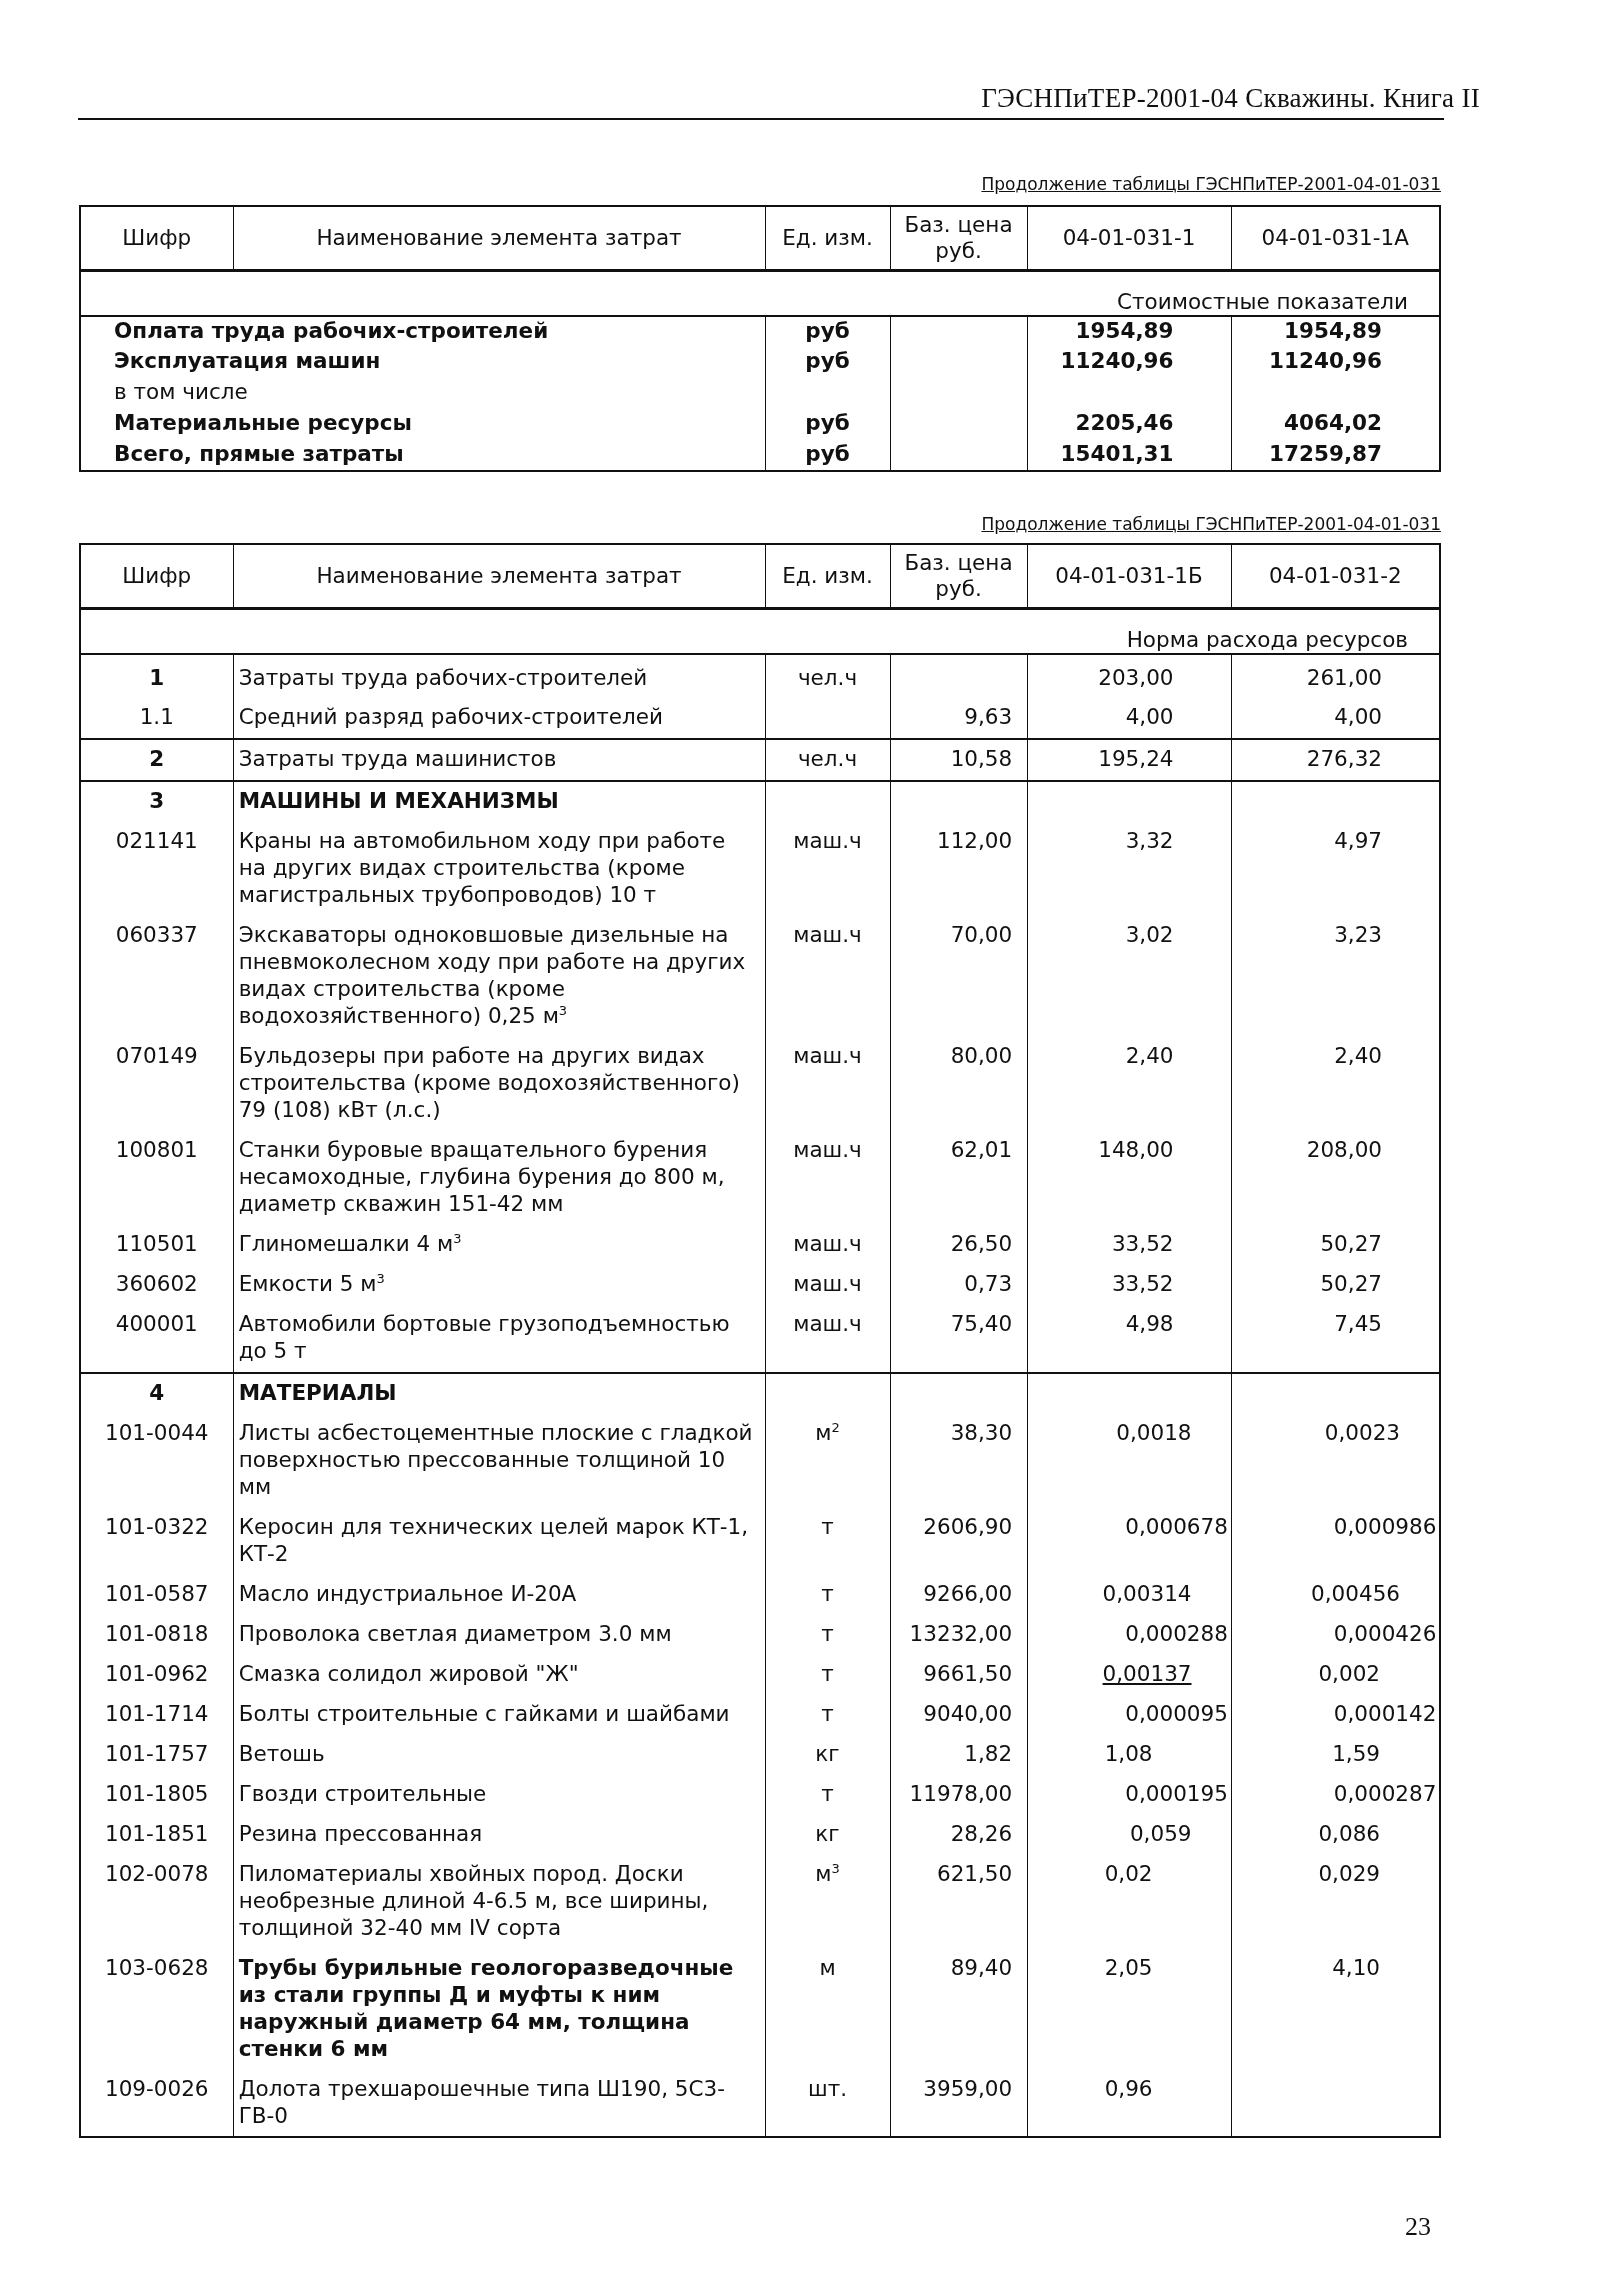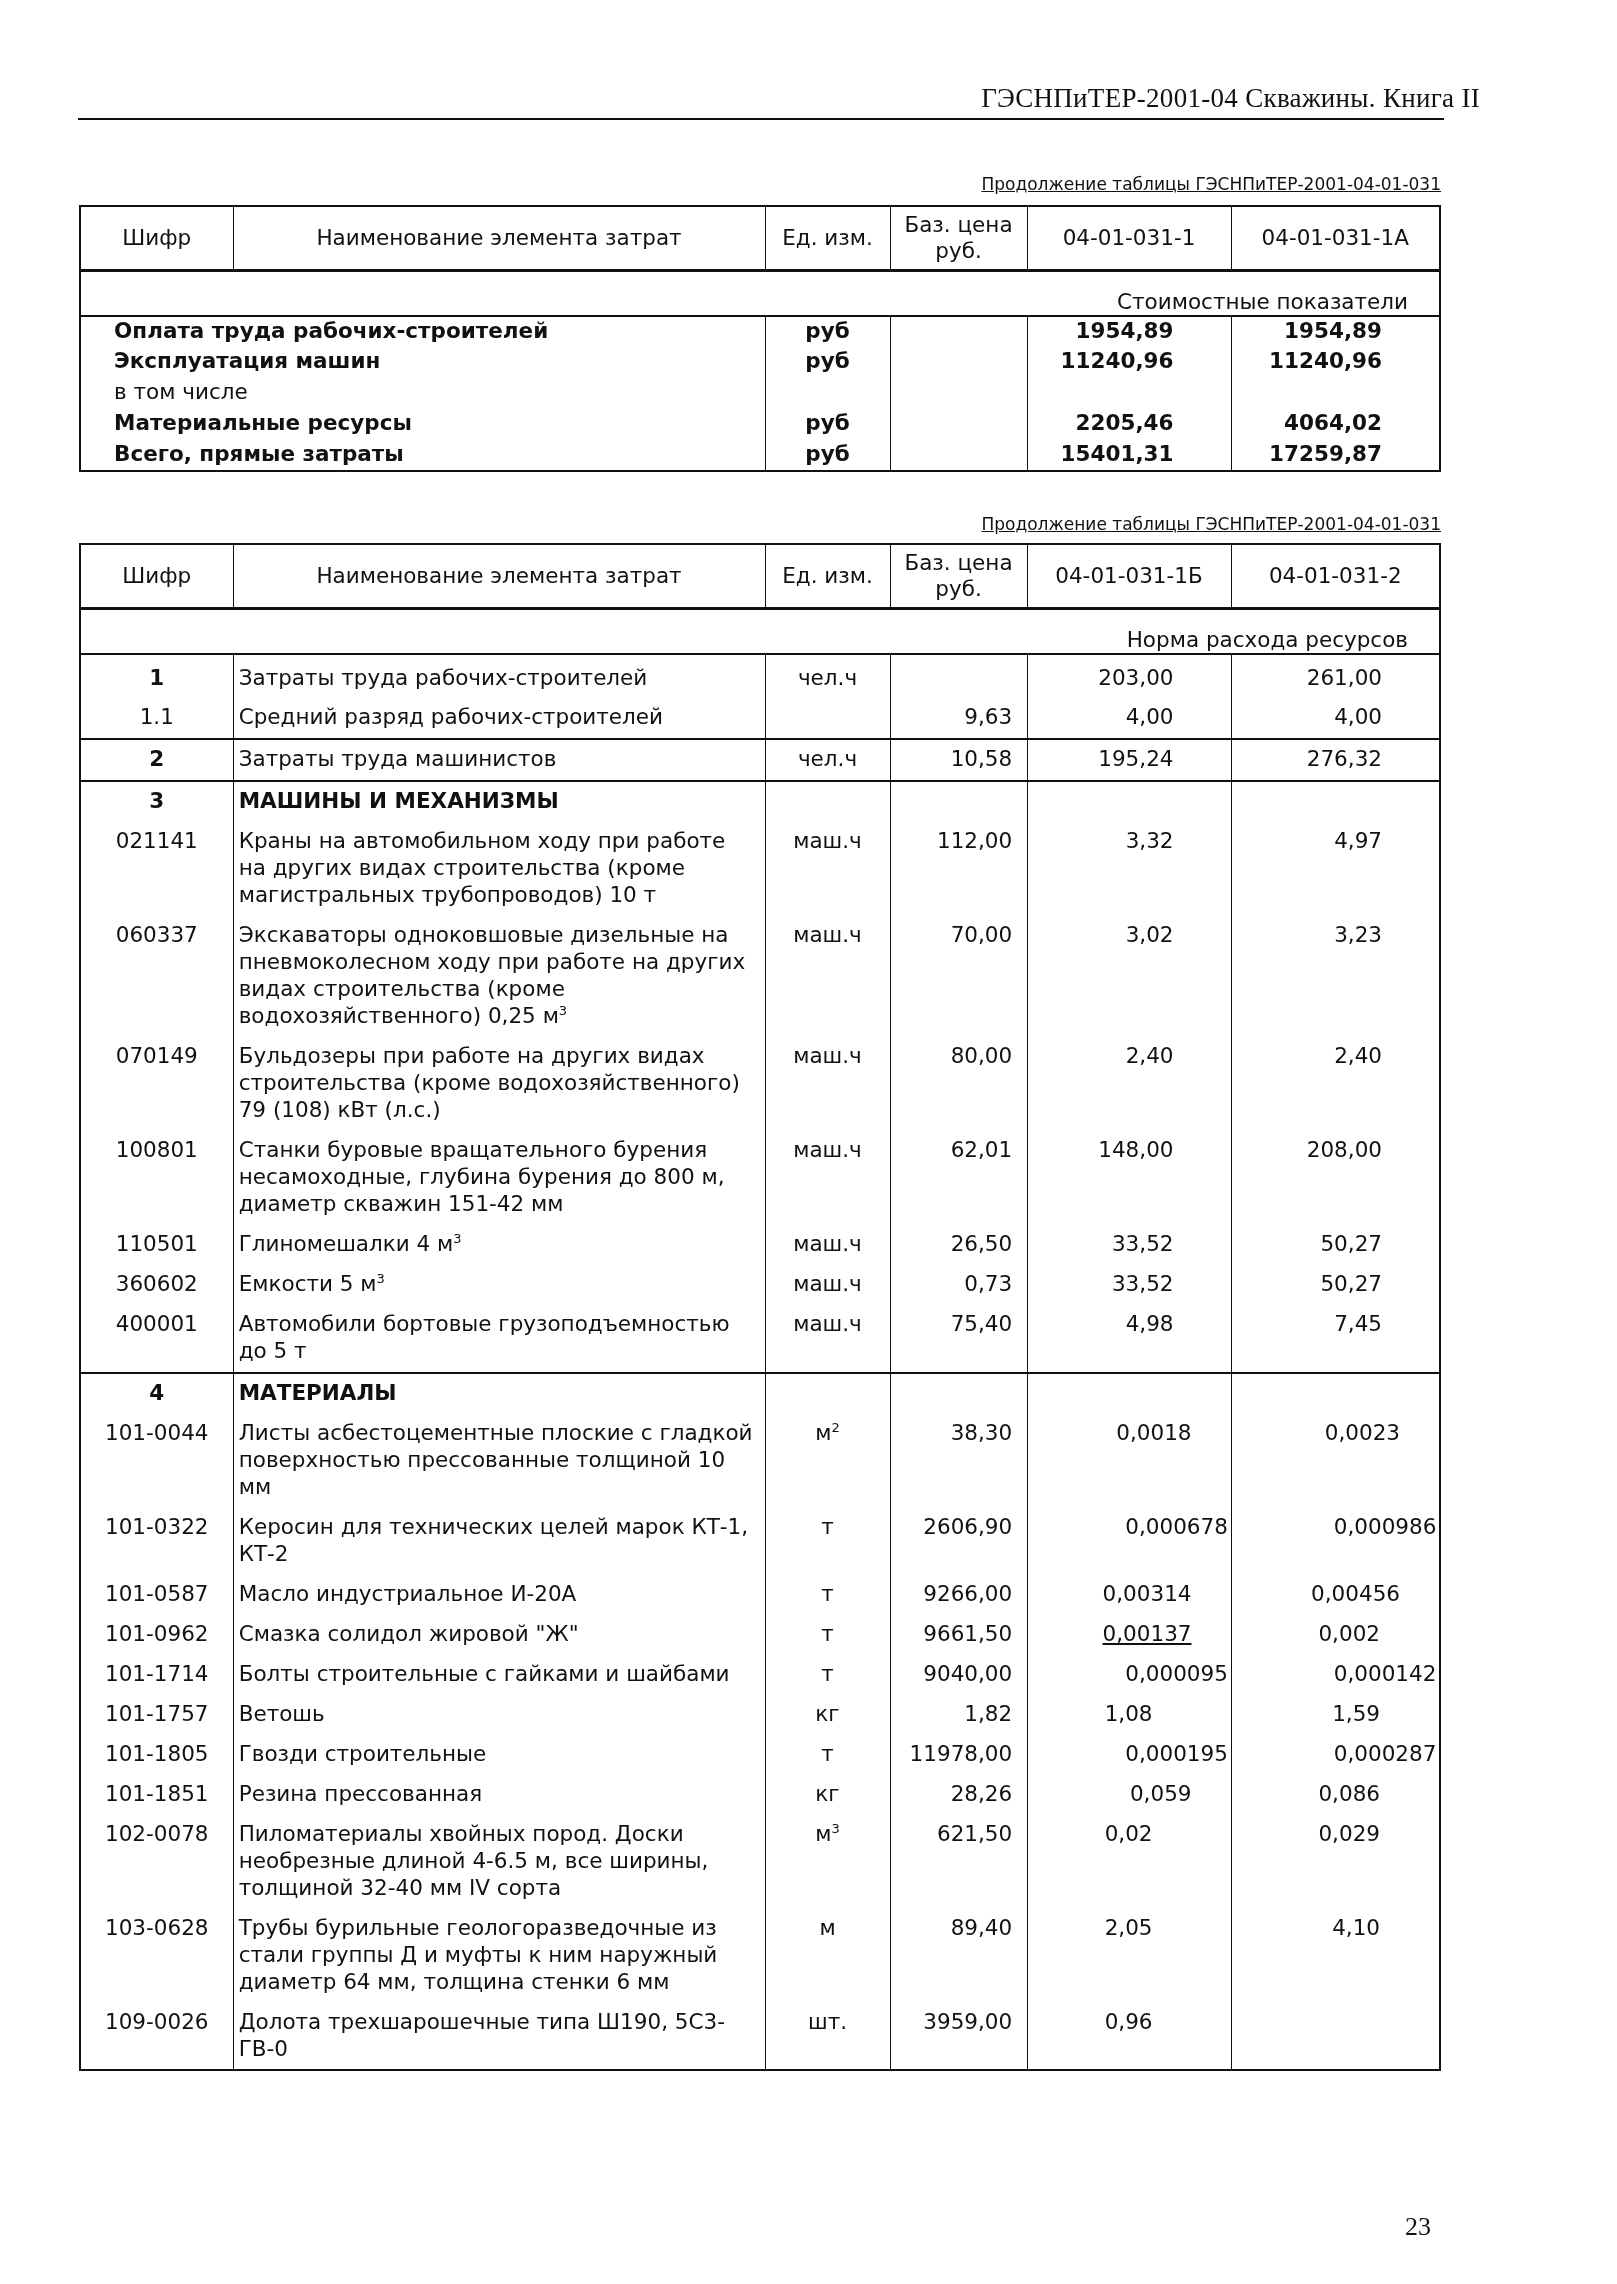--- a/index.html
+++ b/index.html
@@ -255,20 +255,28 @@
       </tr>
       <tr>
         <td class="code" style="padding-top: 5.2px; padding-bottom: 7.8px;"><span>101-0587</span></td>
         <td class="name" style="padding-top: 5.2px; padding-bottom: 7.8px;"><span>Масло индустриальное И-20А</span></td>
         <td class="unit" style="padding-top: 5.2px; padding-bottom: 7.8px;"><span>т</span></td>
         <td class="num" style="padding-top: 5.2px; padding-bottom: 7.8px;"><span>9266,00</span></td>
         <td class="num" style="padding-top: 5.2px; padding-bottom: 7.8px; padding-right: 39px;"><span>0,00314</span></td>
         <td class="num" style="padding-top: 5.2px; padding-bottom: 7.8px; padding-right: 39px;"><span>0,00456</span></td>
       </tr>
       <tr>
+        <td class="code" style="padding-top: 5.2px; padding-bottom: 7.8px;"><span>101-0818</span></td>
+        <td class="name" style="padding-top: 5.2px; padding-bottom: 7.8px;"><span>Проволока светлая диаметром 3.0 мм</span></td>
+        <td class="unit" style="padding-top: 5.2px; padding-bottom: 7.8px;"><span>т</span></td>
+        <td class="num" style="padding-top: 5.2px; padding-bottom: 7.8px;"><span>13232,00</span></td>
+        <td class="num" style="padding-top: 5.2px; padding-bottom: 7.8px; padding-right: 2.6px;"><span>0,000288</span></td>
+        <td class="num" style="padding-top: 5.2px; padding-bottom: 7.8px; padding-right: 2.6px;"><span>0,000426</span></td>
+      </tr>
+      <tr>
         <td class="code" style="padding-top: 5.2px; padding-bottom: 7.8px;"><span>101-0962</span></td>
         <td class="name" style="padding-top: 5.2px; padding-bottom: 7.8px;"><span>Смазка солидол жировой "Ж"</span></td>
         <td class="unit" style="padding-top: 5.2px; padding-bottom: 7.8px;"><span>т</span></td>
         <td class="num" style="padding-top: 5.2px; padding-bottom: 7.8px;"><span>9661,50</span></td>
         <td class="num" style="padding-top: 5.2px; padding-bottom: 7.8px; padding-right: 39px; text-decoration: underline;"><span>0,00137</span></td>
         <td class="num" style="padding-top: 5.2px; padding-bottom: 7.8px; padding-right: 59px;"><span>0,002</span></td>
       </tr>
       <tr>
         <td class="code" style="padding-top: 5.2px; padding-bottom: 7.8px;"><span>101-1714</span></td>
         <td class="name" style="padding-top: 5.2px; padding-bottom: 7.8px;"><span>Болты строительные с гайками и шайбами</span></td>
@@ -304,21 +312,21 @@
       <tr>
         <td class="code" style="padding-top: 5.2px; padding-bottom: 7.8px;"><span>102-0078</span></td>
         <td class="name" style="padding-top: 5.2px; padding-bottom: 7.8px;"><span>Пиломатериалы хвойных пород. Доски необрезные длиной 4-6.5 м, все ширины, толщиной 32-40 мм IV сорта</span></td>
         <td class="unit" style="padding-top: 5.2px; padding-bottom: 7.8px;"><span>м</span><span class="sup">3</span></td>
         <td class="num" style="padding-top: 5.2px; padding-bottom: 7.8px;"><span>621,50</span></td>
         <td class="num" style="padding-top: 5.2px; padding-bottom: 7.8px; padding-right: 78px;"><span>0,02</span></td>
         <td class="num" style="padding-top: 5.2px; padding-bottom: 7.8px; padding-right: 59px;"><span>0,029</span></td>
       </tr>
       <tr>
         <td class="code" style="padding-top: 5.2px; padding-bottom: 7.8px;"><span>103-0628</span></td>
-        <td class="name" style="padding-top: 5.2px; padding-bottom: 7.8px;"><span>Трубы бурильные геологоразведочные из стали группы Д и муфты к ним наружный диаметр 64 мм, толщина стенки 6 мм</span></td>
+        <td class="name" style="padding-top: 5.2px; padding-bottom: 7.8px; font-weight: bold;"><span>Трубы бурильные геологоразведочные из стали группы Д и муфты к ним наружный диаметр 64 мм, толщина стенки 6 мм</span></td>
         <td class="unit" style="padding-top: 5.2px; padding-bottom: 7.8px;"><span>м</span></td>
         <td class="num" style="padding-top: 5.2px; padding-bottom: 7.8px;"><span>89,40</span></td>
         <td class="num" style="padding-top: 5.2px; padding-bottom: 7.8px; padding-right: 78px;"><span>2,05</span></td>
         <td class="num" style="padding-top: 5.2px; padding-bottom: 7.8px; padding-right: 59px;"><span>4,10</span></td>
       </tr>
       <tr>
         <td class="code" style="padding-top: 5.2px; padding-bottom: 6.5px;"><span>109-0026</span></td>
         <td class="name" style="padding-top: 5.2px; padding-bottom: 6.5px;"><span>Долота трехшарошечные типа Ш190, 5С3-ГВ-0</span></td>
         <td class="unit" style="padding-top: 5.2px; padding-bottom: 6.5px;"><span>шт.</span></td>
         <td class="num" style="padding-top: 5.2px; padding-bottom: 6.5px;"><span>3959,00</span></td>

